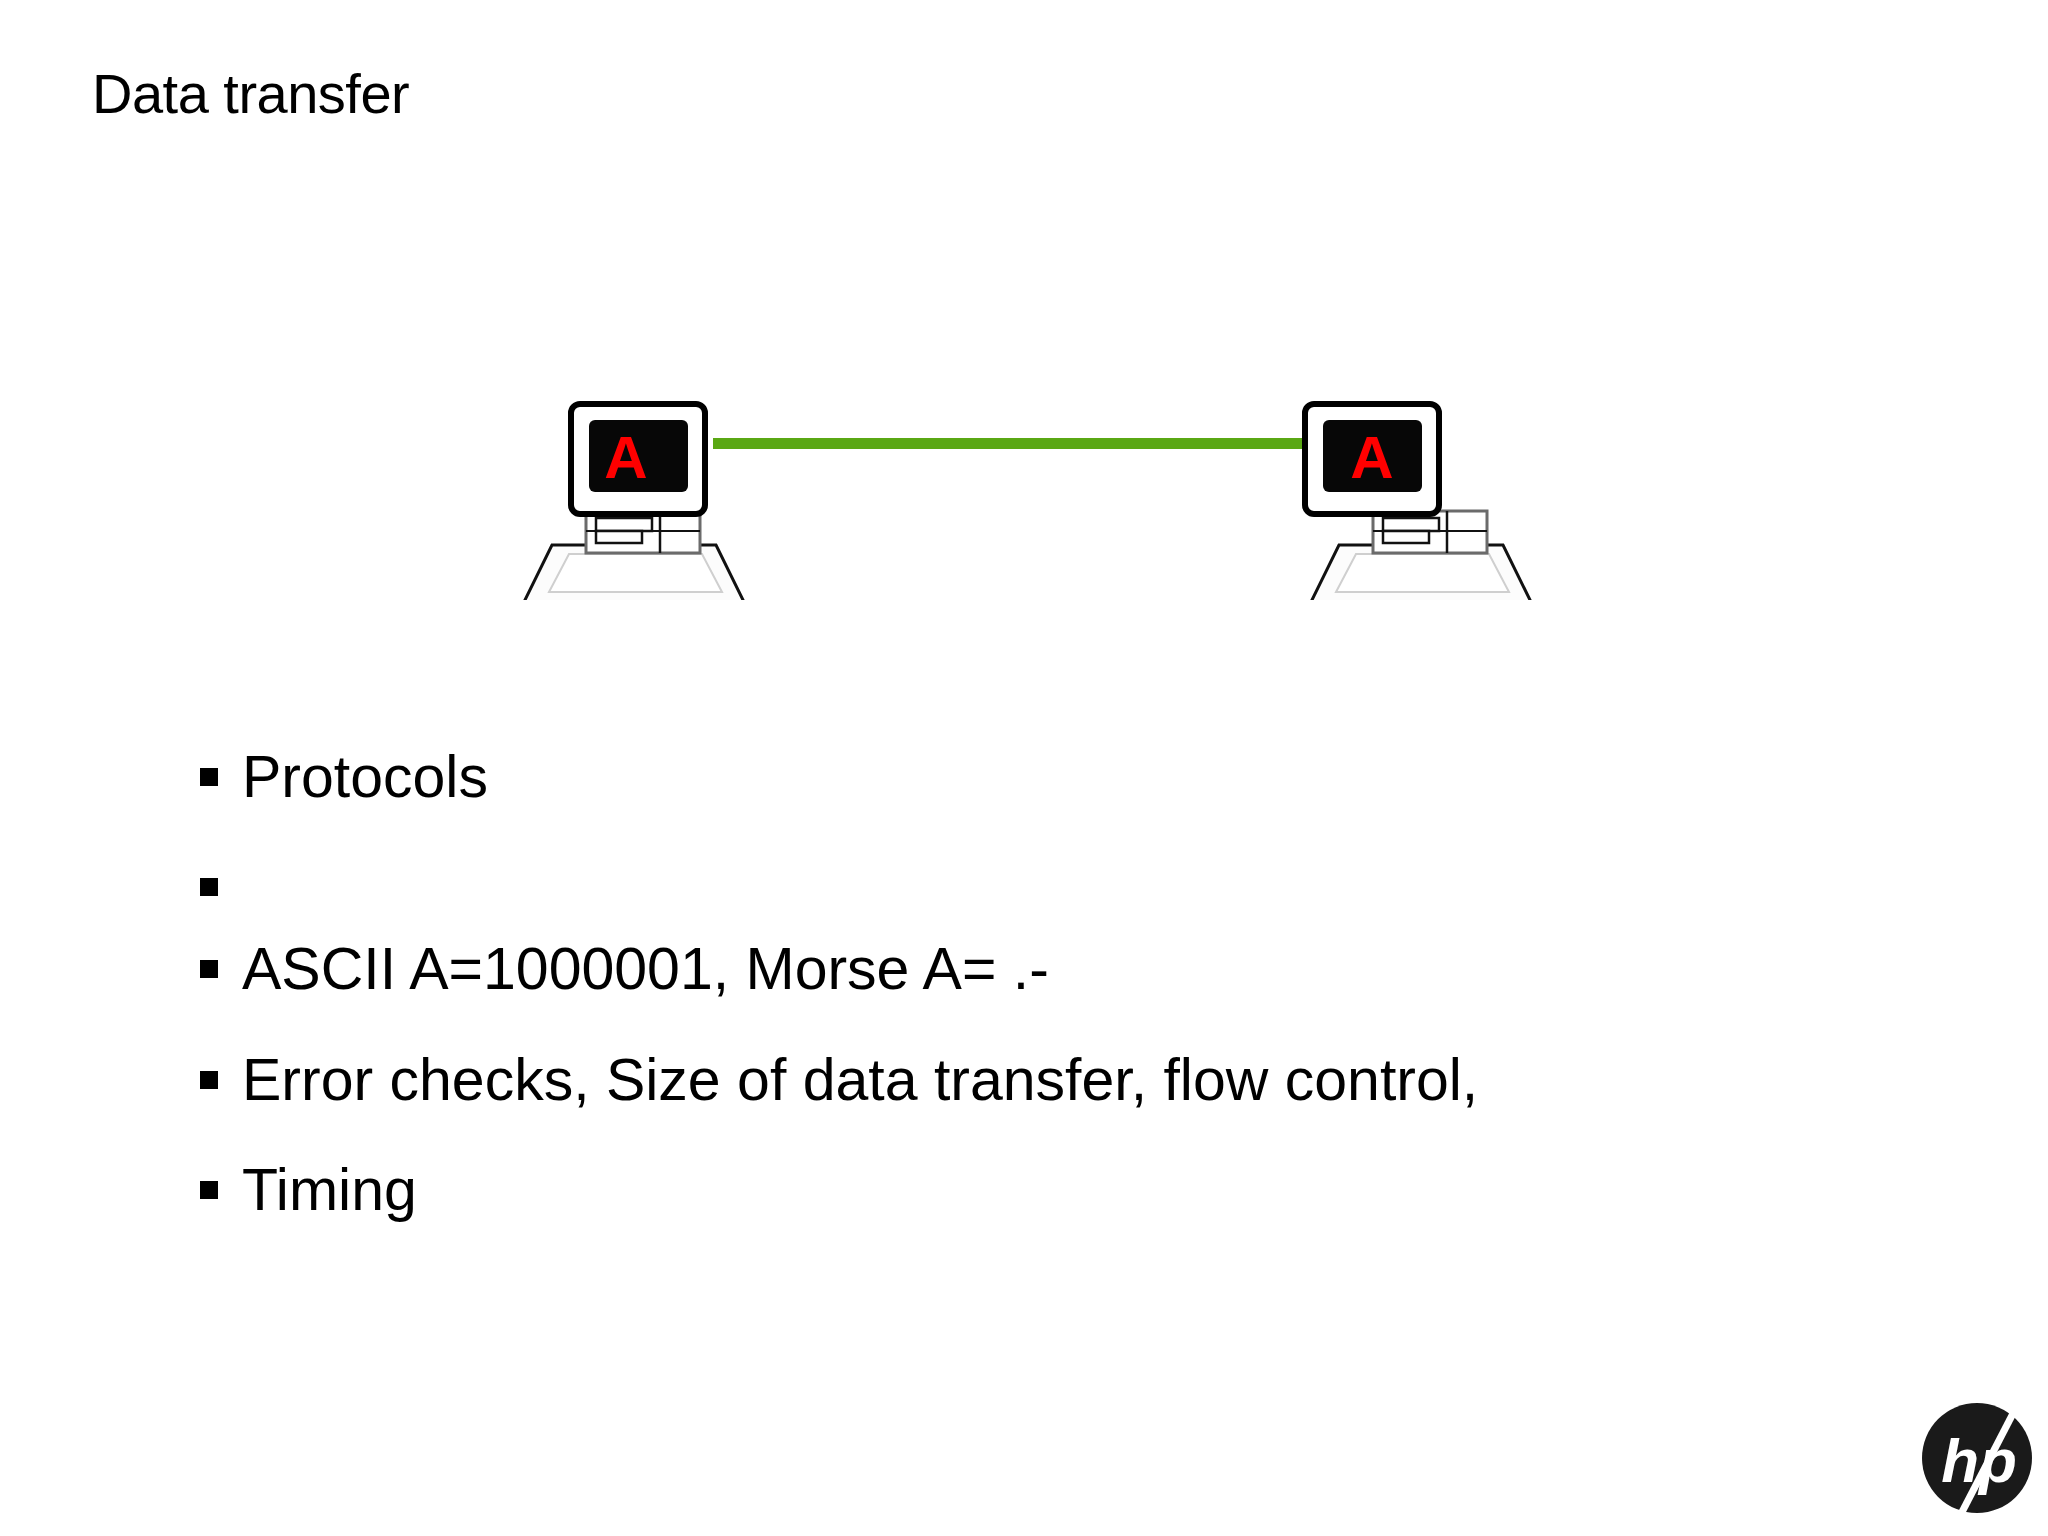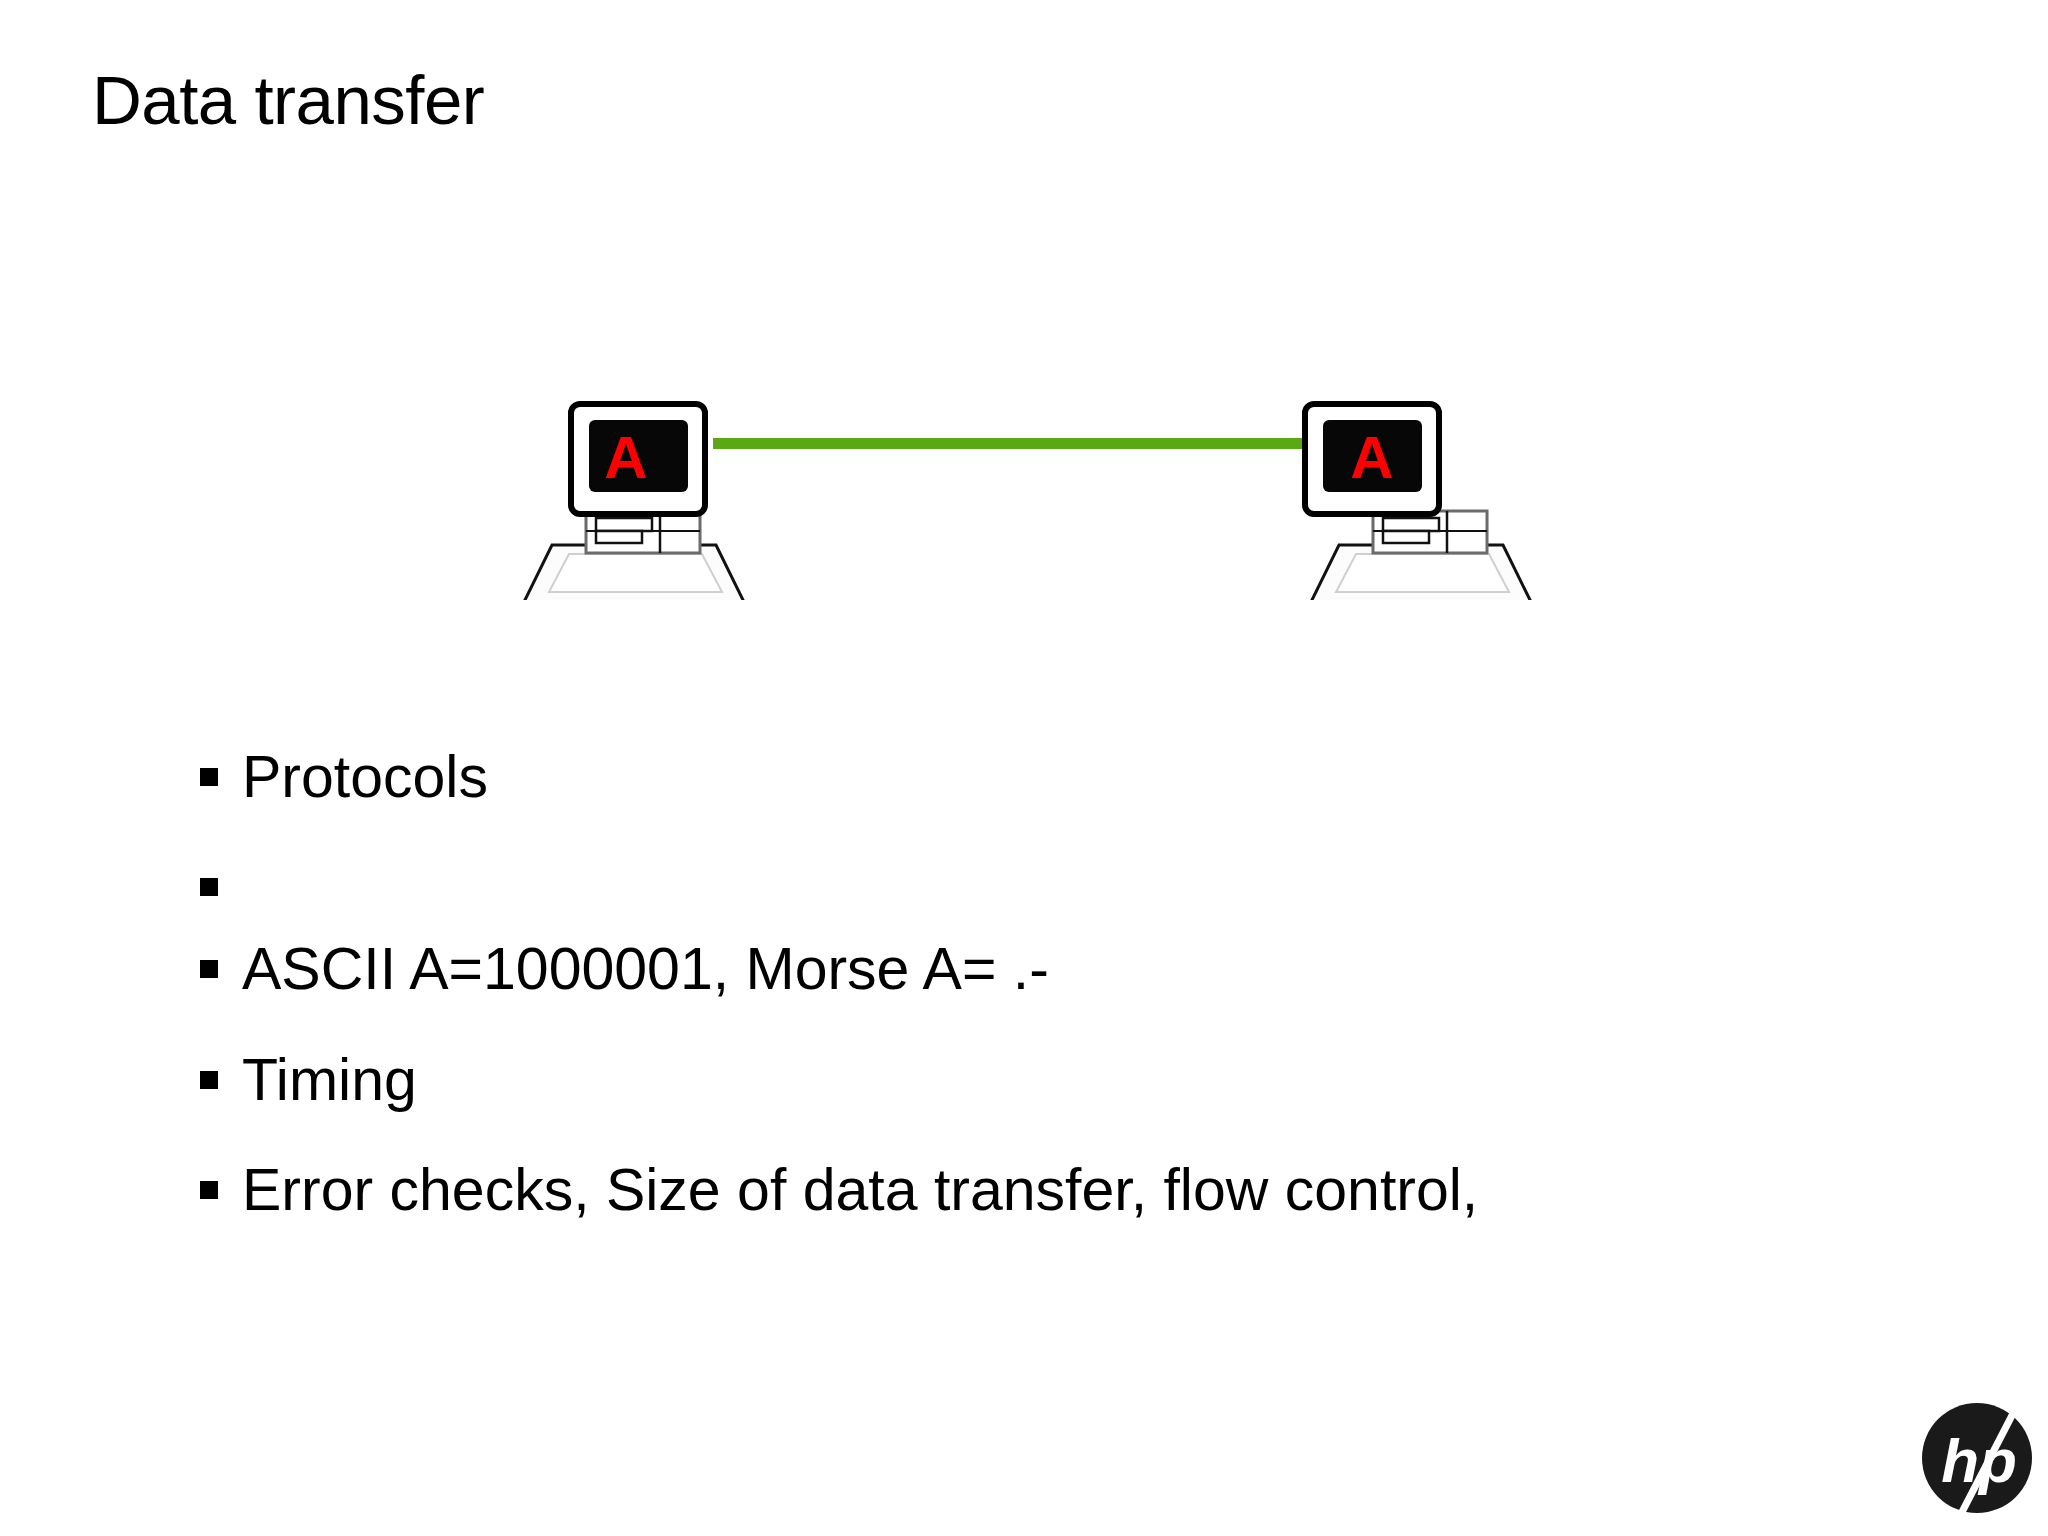--- a/index.html
+++ b/index.html
@@ -15,21 +15,21 @@
     overflow: hidden;
     font-family: "Liberation Sans", sans-serif;
     color: #000000;
   }
 
   
   #slide-title {
     position: absolute;
     left: 92px;
     top: 66px;
-    font-size: 69px;
+    font-size: 56px;
     line-height: 1.0;
     font-weight: 400;
     letter-spacing: -0.5px;
     color: #000000;
     white-space: nowrap;
   }
 
   
   #diagram {
     position: absolute;
@@ -136,26 +136,26 @@
       <span class="bullet-marker"></span>
     </div>
 
     <div class="bullet-row">
       <span class="bullet-marker"></span>
       <span class="bullet-text">ASCII A=1000001, Morse A= .-</span>
     </div>
 
     <div class="bullet-row">
       <span class="bullet-marker"></span>
-      <span class="bullet-text">Timing</span>
+      <span class="bullet-text">Error checks, Size of data transfer, flow control,</span>
     </div>
 
     <div class="bullet-row">
       <span class="bullet-marker"></span>
-      <span class="bullet-text">Error checks, Size of data transfer, flow control,</span>
+      <span class="bullet-text">Timing</span>
     </div>
 
   </div>
 
   <div id="hp-logo">
     <svg width="112" height="112" viewBox="0 0 112 112">
       <circle cx="56" cy="56" r="55" fill="#1a1a1a"></circle>
 
       <path d="M 36 112 L 96 -4 L 104 -4 L 44 112 Z" fill="#ffffff"></path>
       <text x="58" y="80" font-family="Liberation Sans, sans-serif" font-size="62" font-weight="700" font-style="italic" fill="#ffffff" text-anchor="middle">hp</text>

